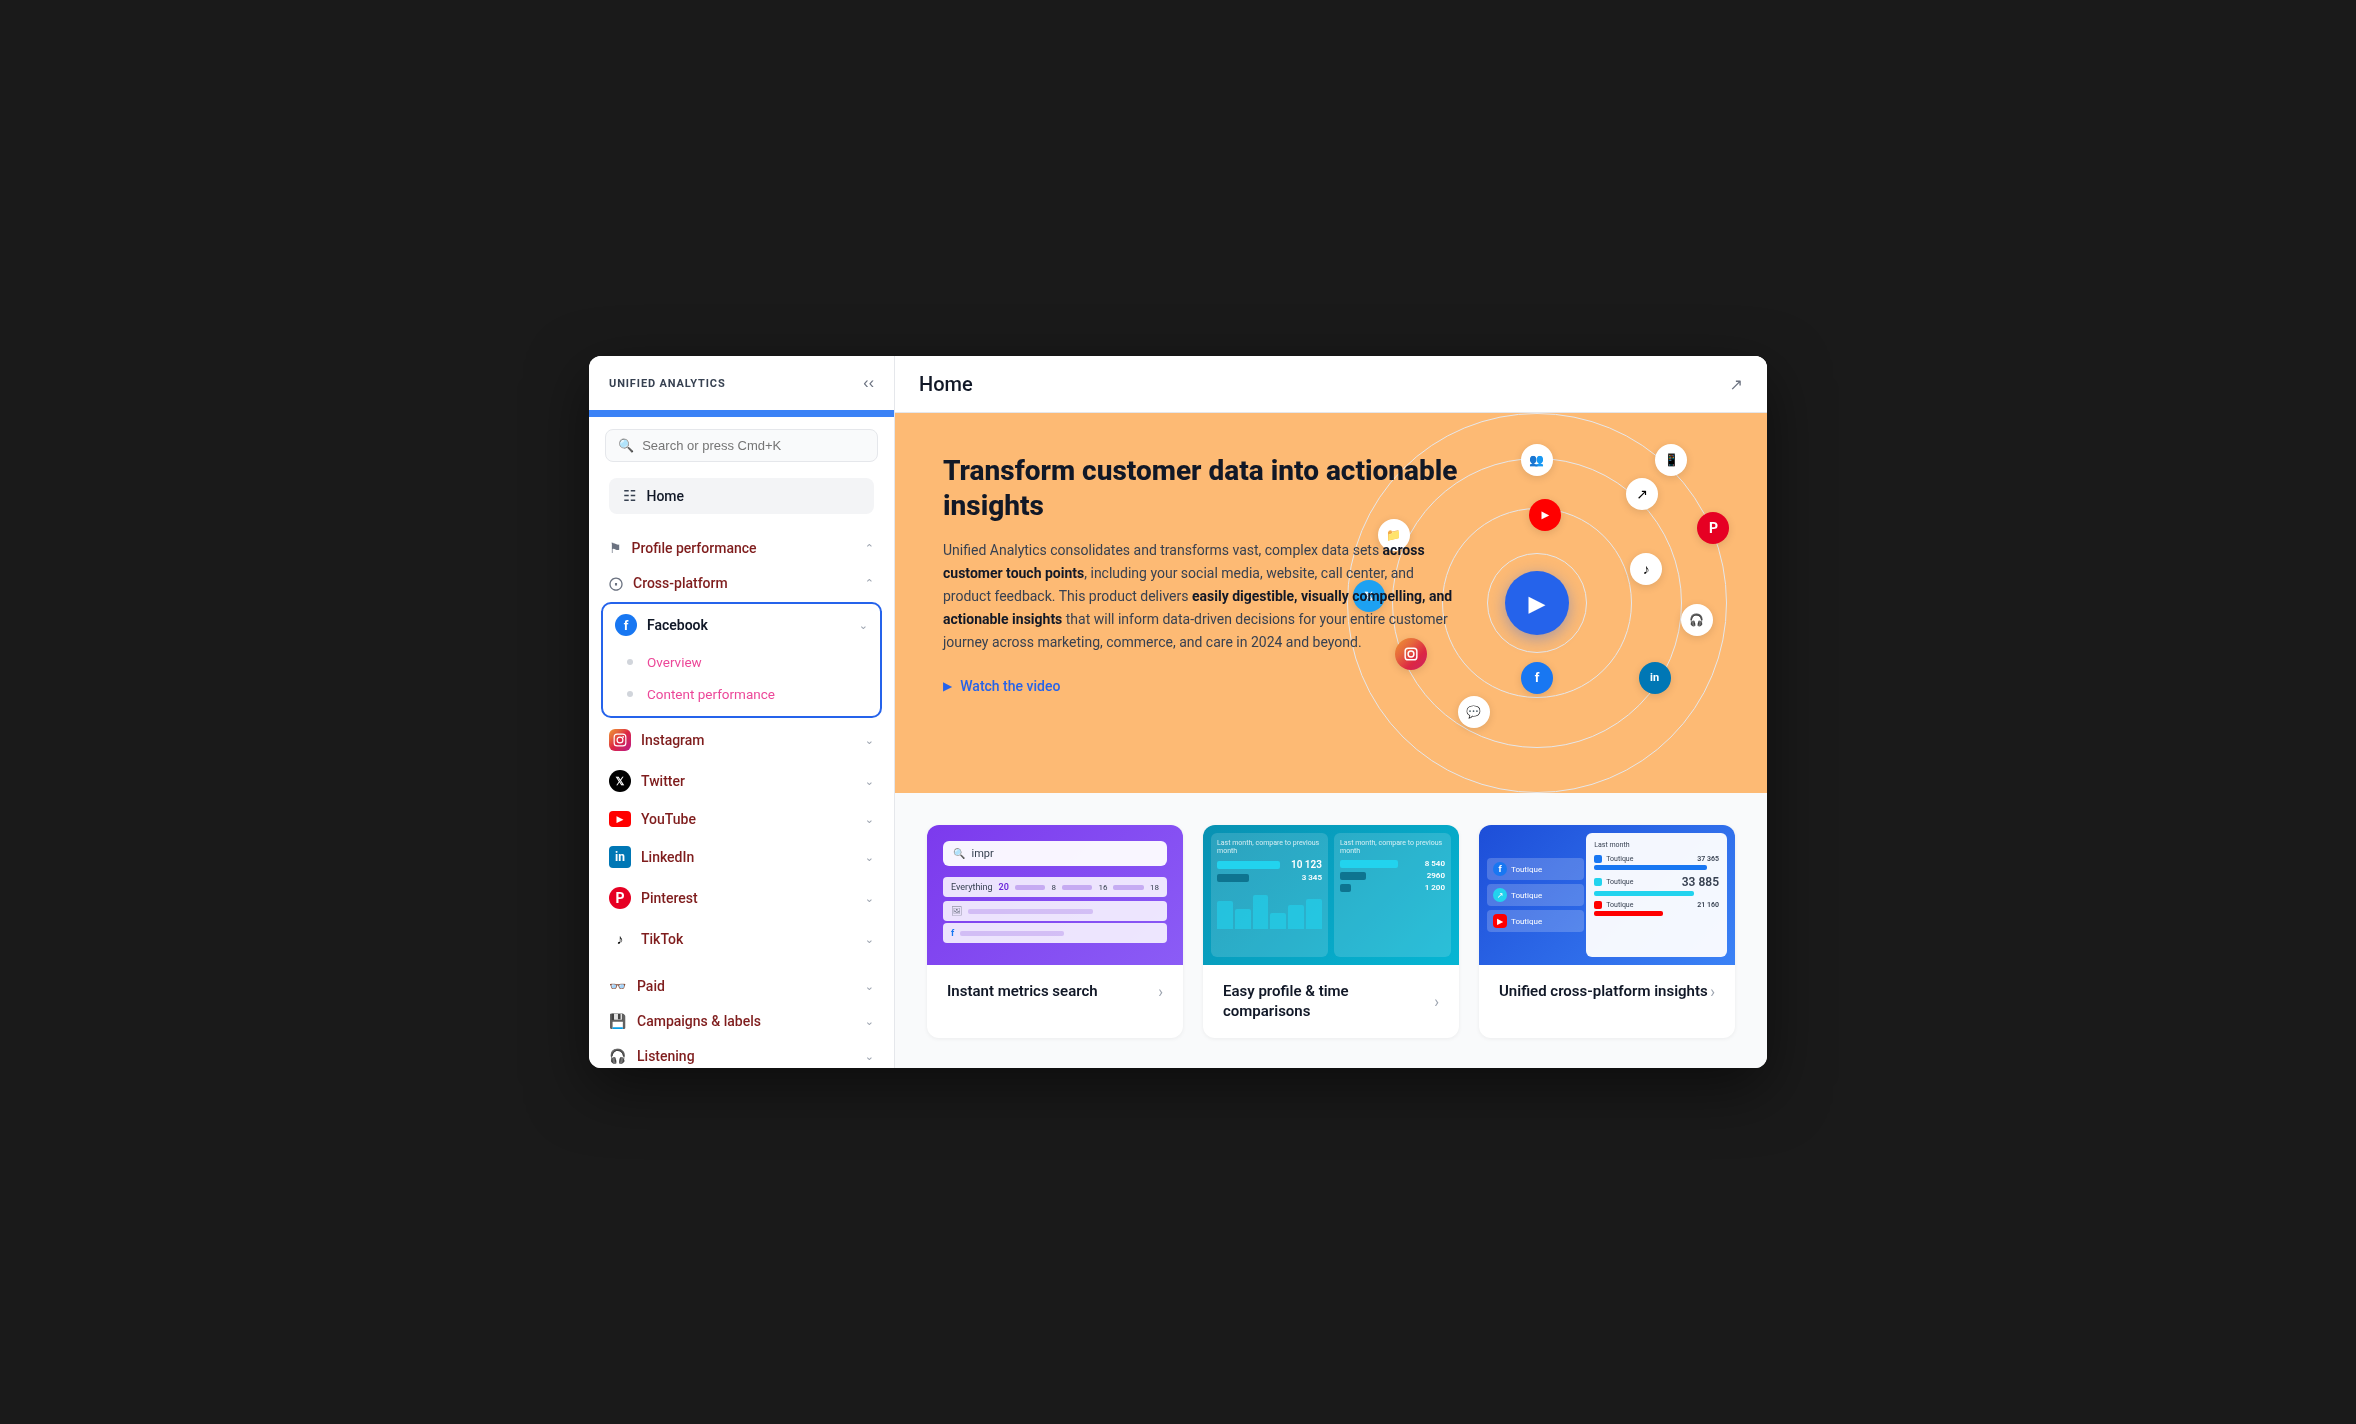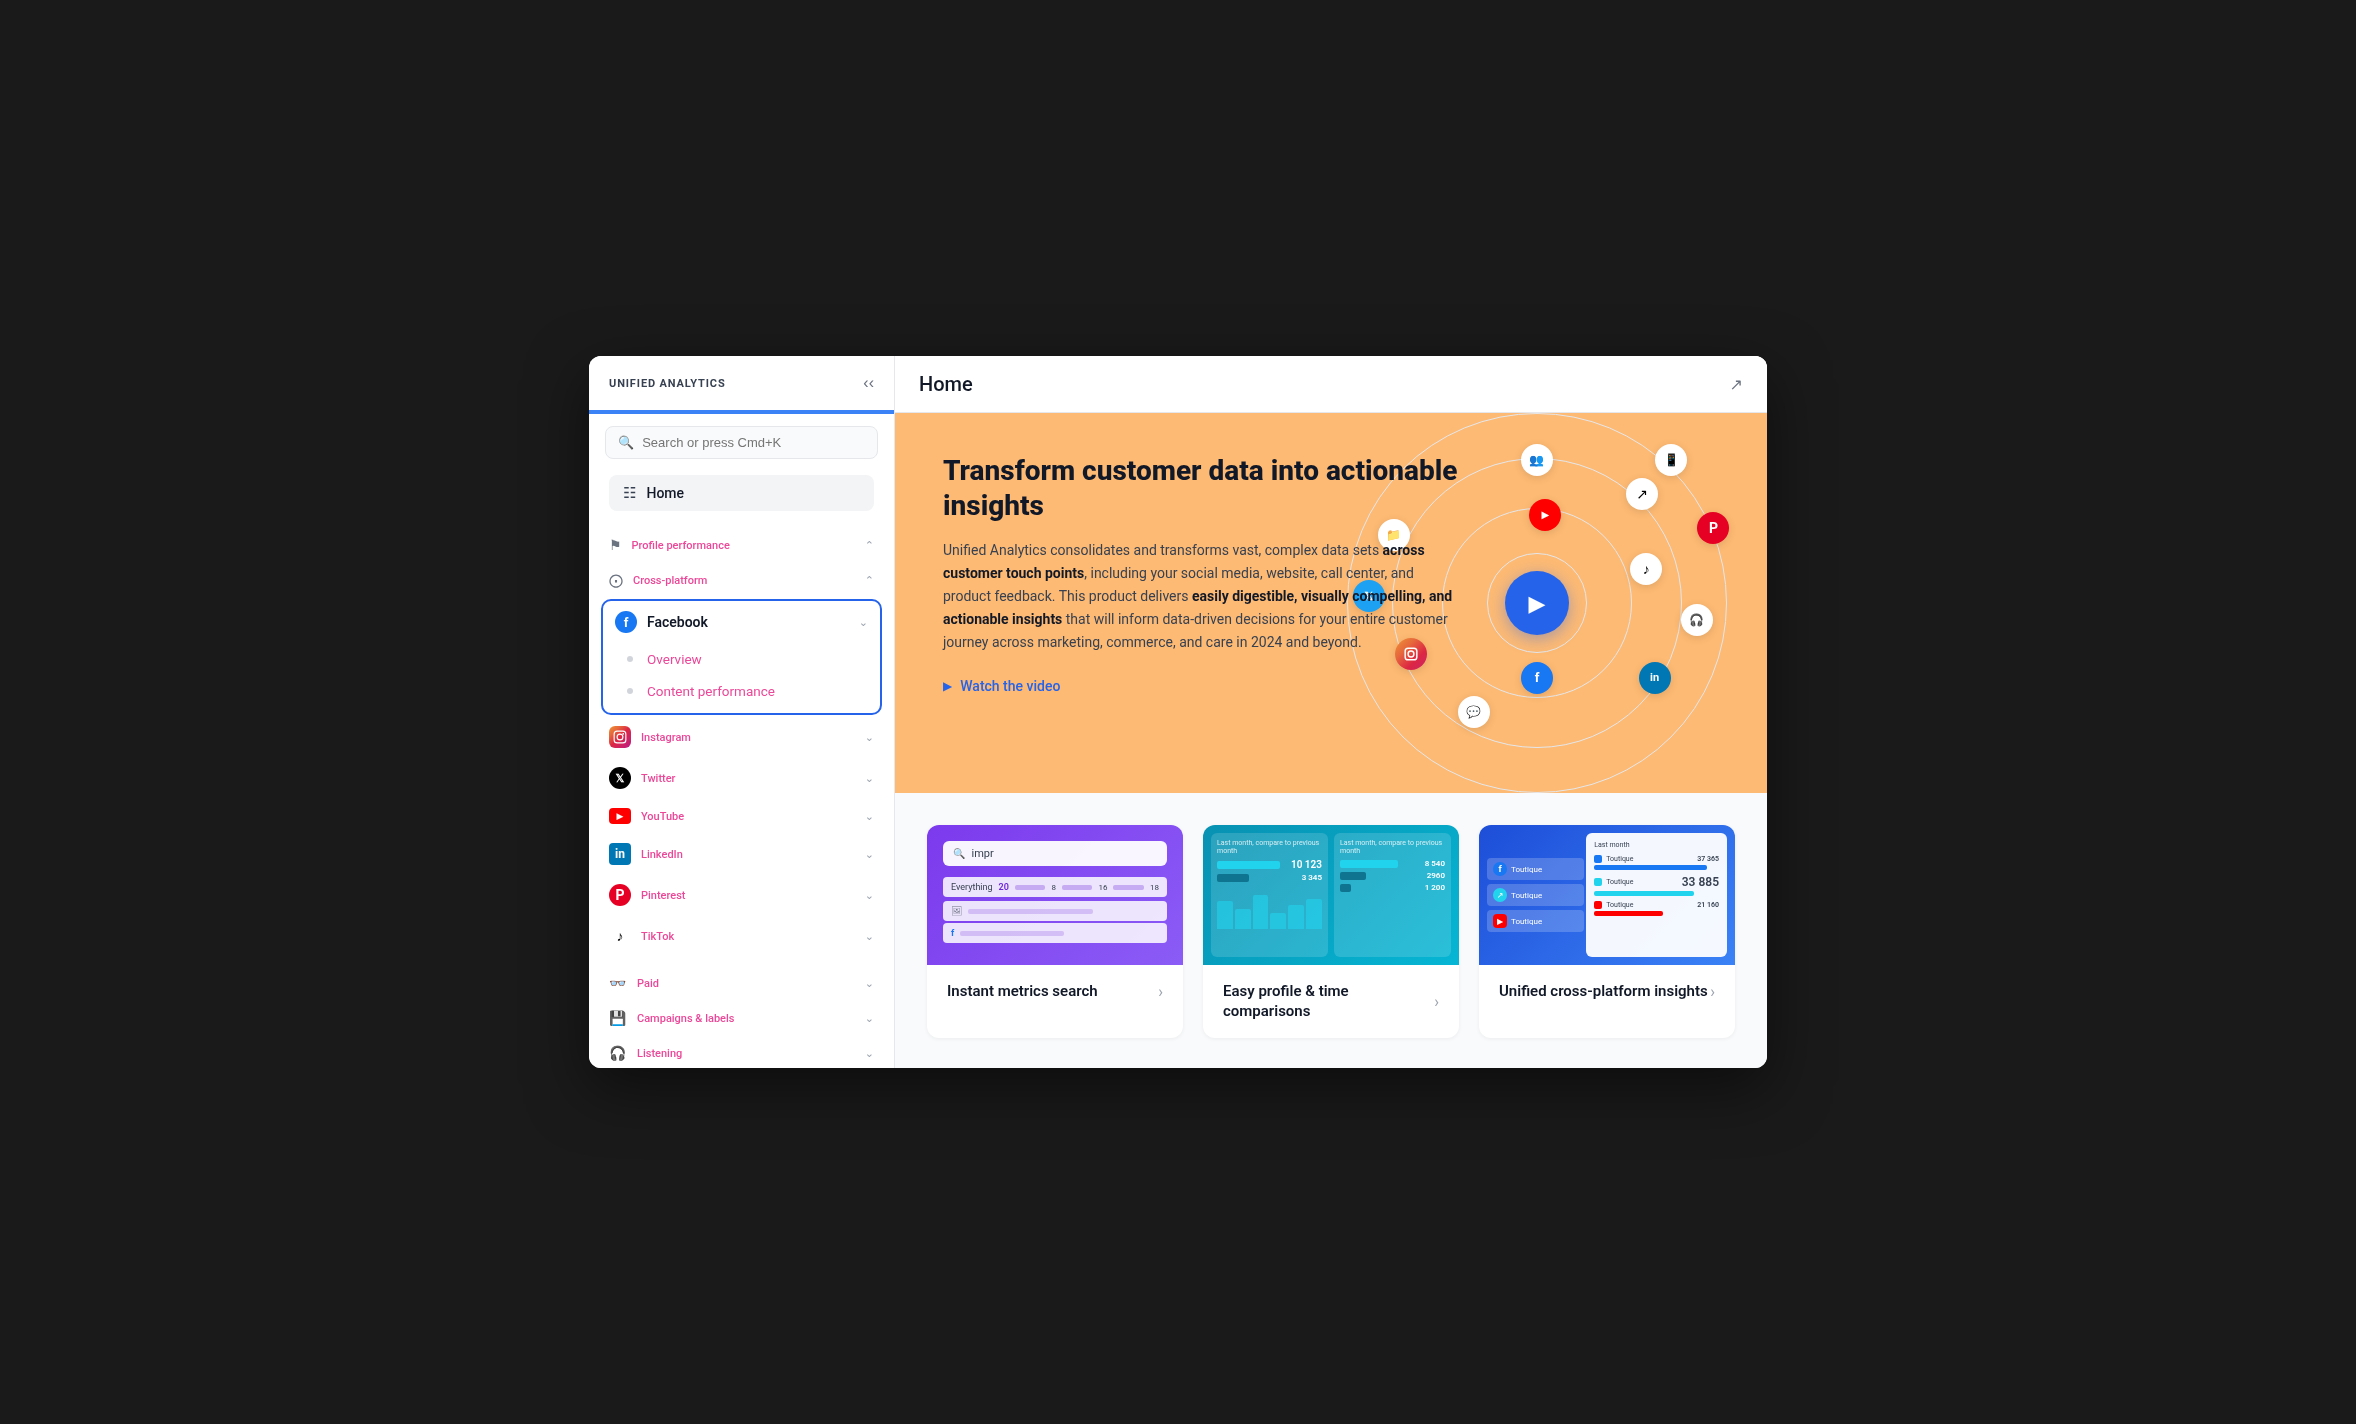--- a/index.html
+++ b/index.html
@@ -30,21 +30,21 @@
       display: flex;
       flex-direction: column;
       overflow-y: auto;
       overflow-x: hidden;
     }
     .sidebar-header {
       display: flex;
       align-items: center;
       justify-content: space-between;
       padding: 18px 20px;
-      border-bottom: 4px solid #3b82f6;
+      border-bottom: 7px solid #3b82f6;
     }
     .sidebar-title {
       font-size: 11px;
       font-weight: 700;
       letter-spacing: 0.08em;
       color: #374151;
     }
     .sidebar-collapse-btn {
       cursor: pointer;
       color: #6b7280;
@@ -116,23 +116,23 @@
       display: flex;
       align-items: center;
       gap: 10px;
     }
     .nav-item-icon {
       font-size: 14px;
       width: 18px;
       text-align: center;
     }
     .nav-item-label {
-      font-size: 11px;
+      font-size: 14px;
       font-weight: 500;
-      color: #ec4899;
+      color: #7f1d1d;
     }
     .nav-chevron {
       font-size: 11px;
       color: #9ca3af;
     }
     
     .nav-item-facebook-container {
       border: 2.5px solid #2563eb;
       border-radius: 10px;
       margin: 2px 4px;

